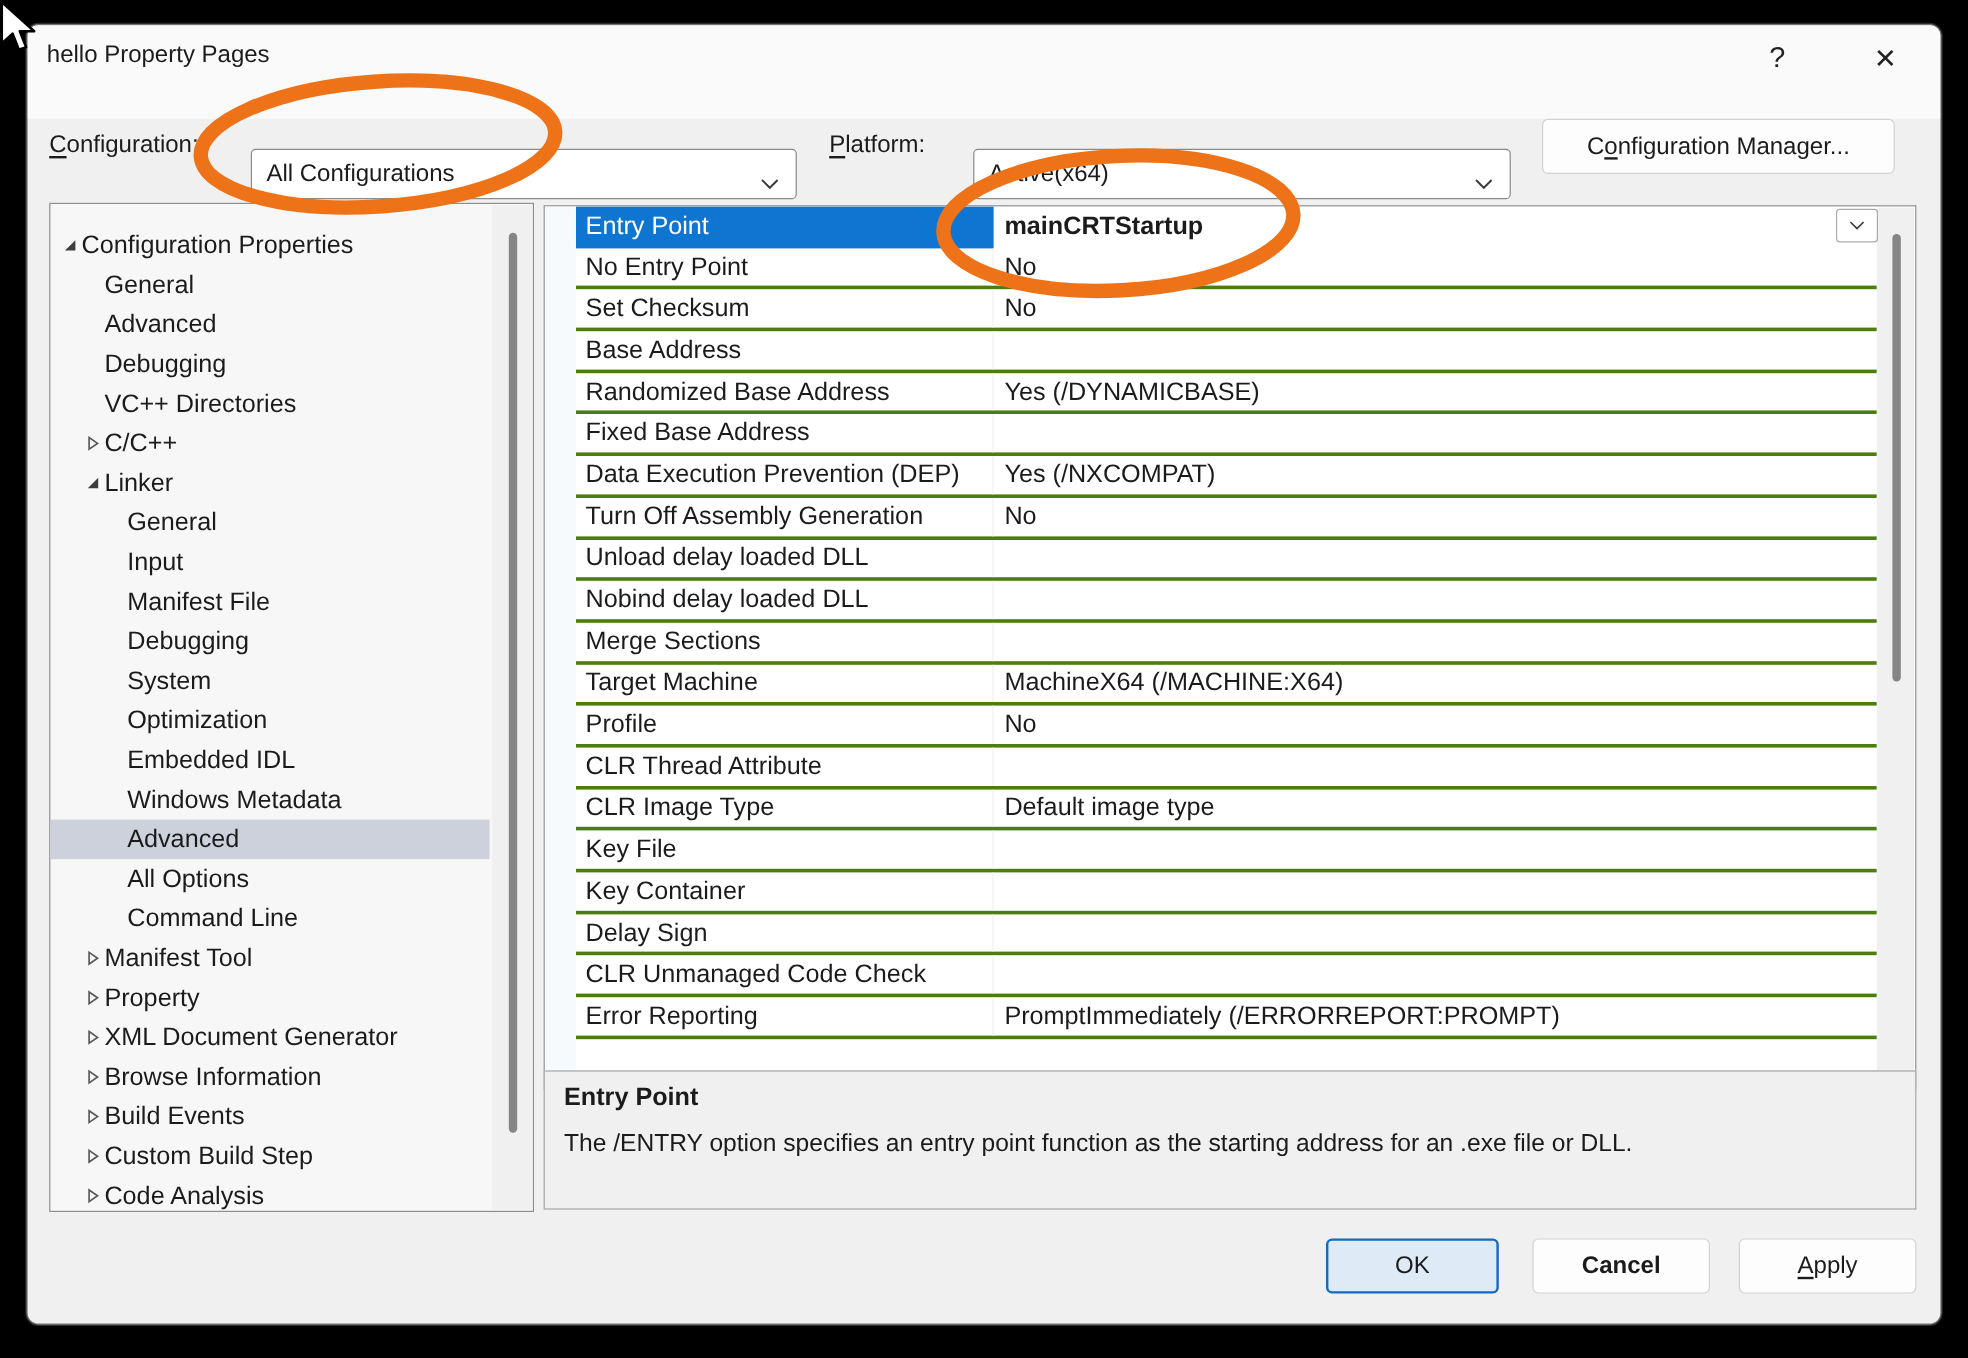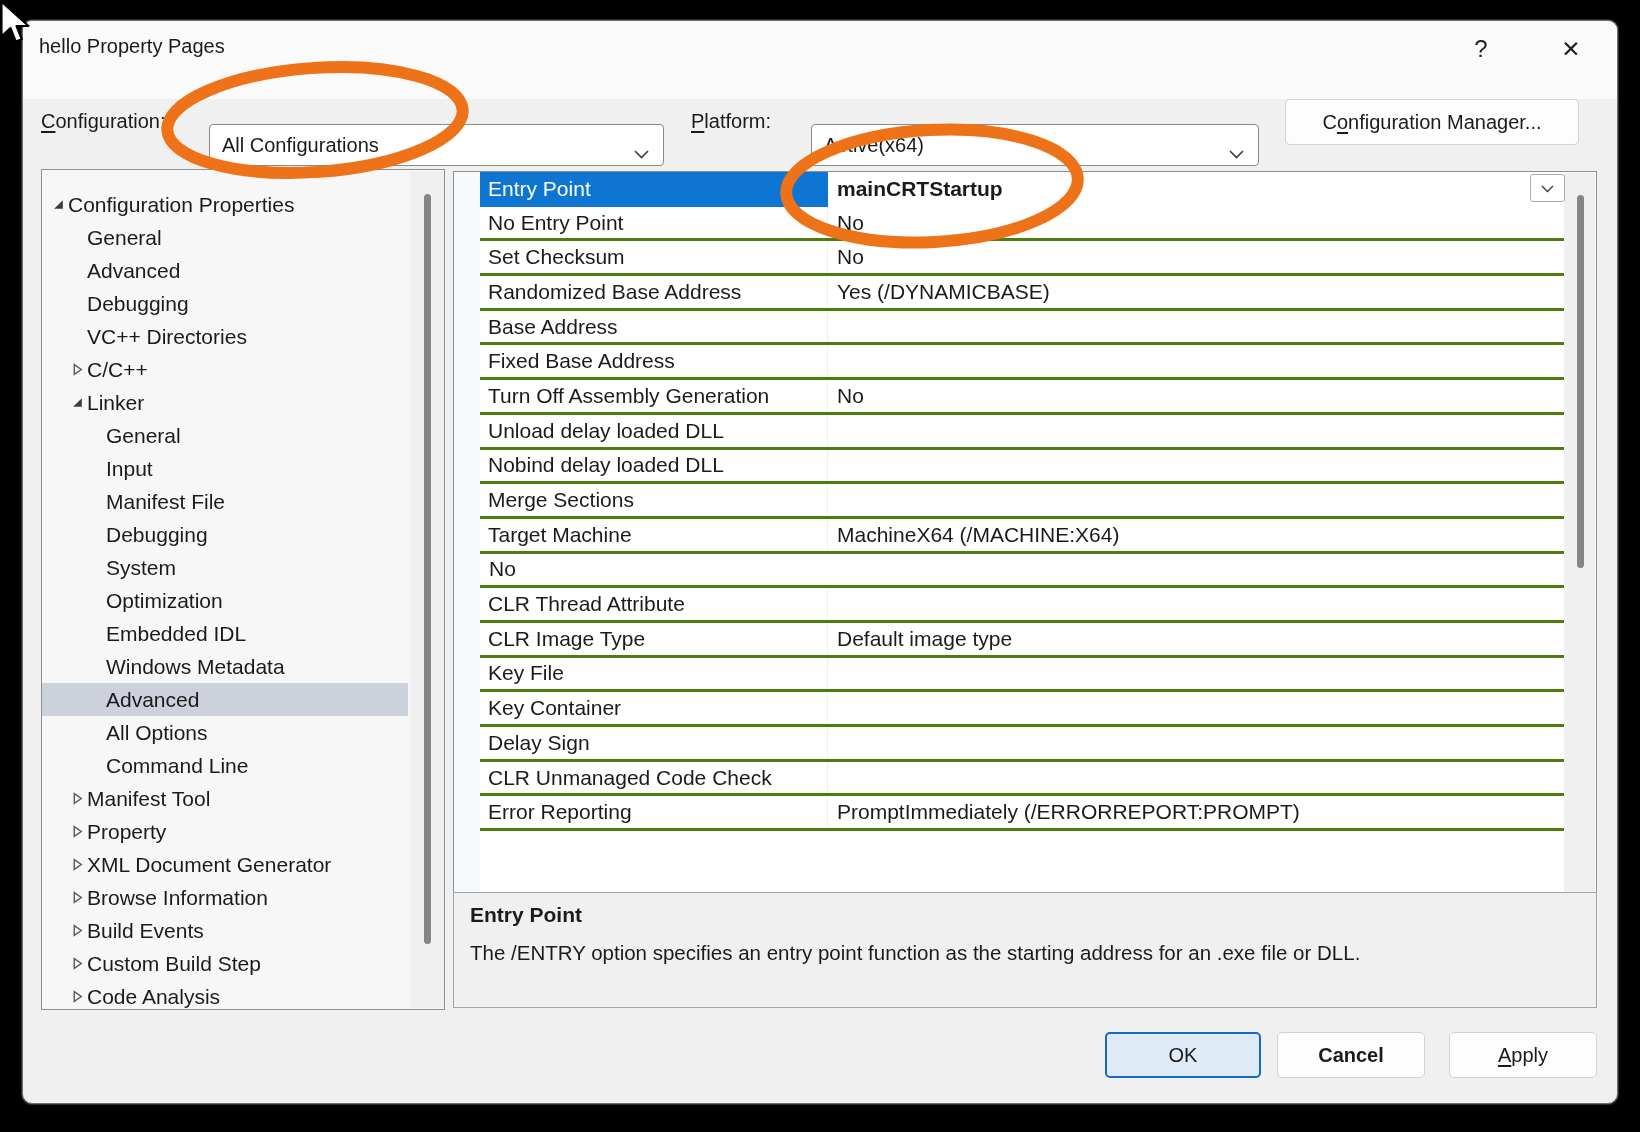--- a/index.html
+++ b/index.html
@@ -246,30 +246,34 @@
           </div>
           <div class="grow">
             <div class="gname">No Entry Point</div>
             <div class="gval">No</div>
           </div>
           <div class="grow">
             <div class="gname">Set Checksum</div>
             <div class="gval">No</div>
           </div>
           <div class="grow">
+            <div class="gname">Base Address</div>
+            <div class="gval"></div>
+          </div>
+          <div class="grow">
             <div class="gname">Randomized Base Address</div>
             <div class="gval">Yes (/DYNAMICBASE)</div>
           </div>
           <div class="grow">
-            <div class="gname">Base Address</div>
-            <div class="gval"></div>
-          </div>
-          <div class="grow">
             <div class="gname">Fixed Base Address</div>
             <div class="gval"></div>
+          </div>
+          <div class="grow">
+            <div class="gname">Data Execution Prevention (DEP)</div>
+            <div class="gval">Yes (/NXCOMPAT)</div>
           </div>
           <div class="grow">
             <div class="gname">Turn Off Assembly Generation</div>
             <div class="gval">No</div>
           </div>
           <div class="grow">
             <div class="gname">Unload delay loaded DLL</div>
             <div class="gval"></div>
           </div>
           <div class="grow">
@@ -278,20 +282,21 @@
           </div>
           <div class="grow">
             <div class="gname">Merge Sections</div>
             <div class="gval"></div>
           </div>
           <div class="grow">
             <div class="gname">Target Machine</div>
             <div class="gval">MachineX64 (/MACHINE:X64)</div>
           </div>
           <div class="grow">
+            <div class="gname">Profile</div>
             <div class="gval">No</div>
           </div>
           <div class="grow">
             <div class="gname">CLR Thread Attribute</div>
             <div class="gval"></div>
           </div>
           <div class="grow">
             <div class="gname">CLR Image Type</div>
             <div class="gval">Default image type</div>
           </div>
@@ -324,21 +329,21 @@
               <polyline points="1,1 6.5,6.5 12,1" fill="none" stroke="#3c3c3c" stroke-width="1.4"></polyline>
             </svg></span>
       </div>
     </div>
 
     <div class="desc">
       <h3>Entry Point</h3>
       <p>The /ENTRY option specifies an entry point function as the starting address for an .exe file or DLL.</p>
     </div>
 
-    <div class="btn primary" style="left:1082px;top:1011px;width:156px;">
+    <div class="btn primary" style="left:1082px;top:1011px;width:144px;">
         <span>OK</span>
       </div>
     <div class="btn" style="left:1254px;top:1011px;width:148px;font-weight:bold;">
         <span>Cancel</span>
       </div>
     <div class="btn" style="left:1426px;top:1011px;width:148px;">
         <span><span class="u">A</span><span>pply</span></span>
       </div>
   </div>
 

